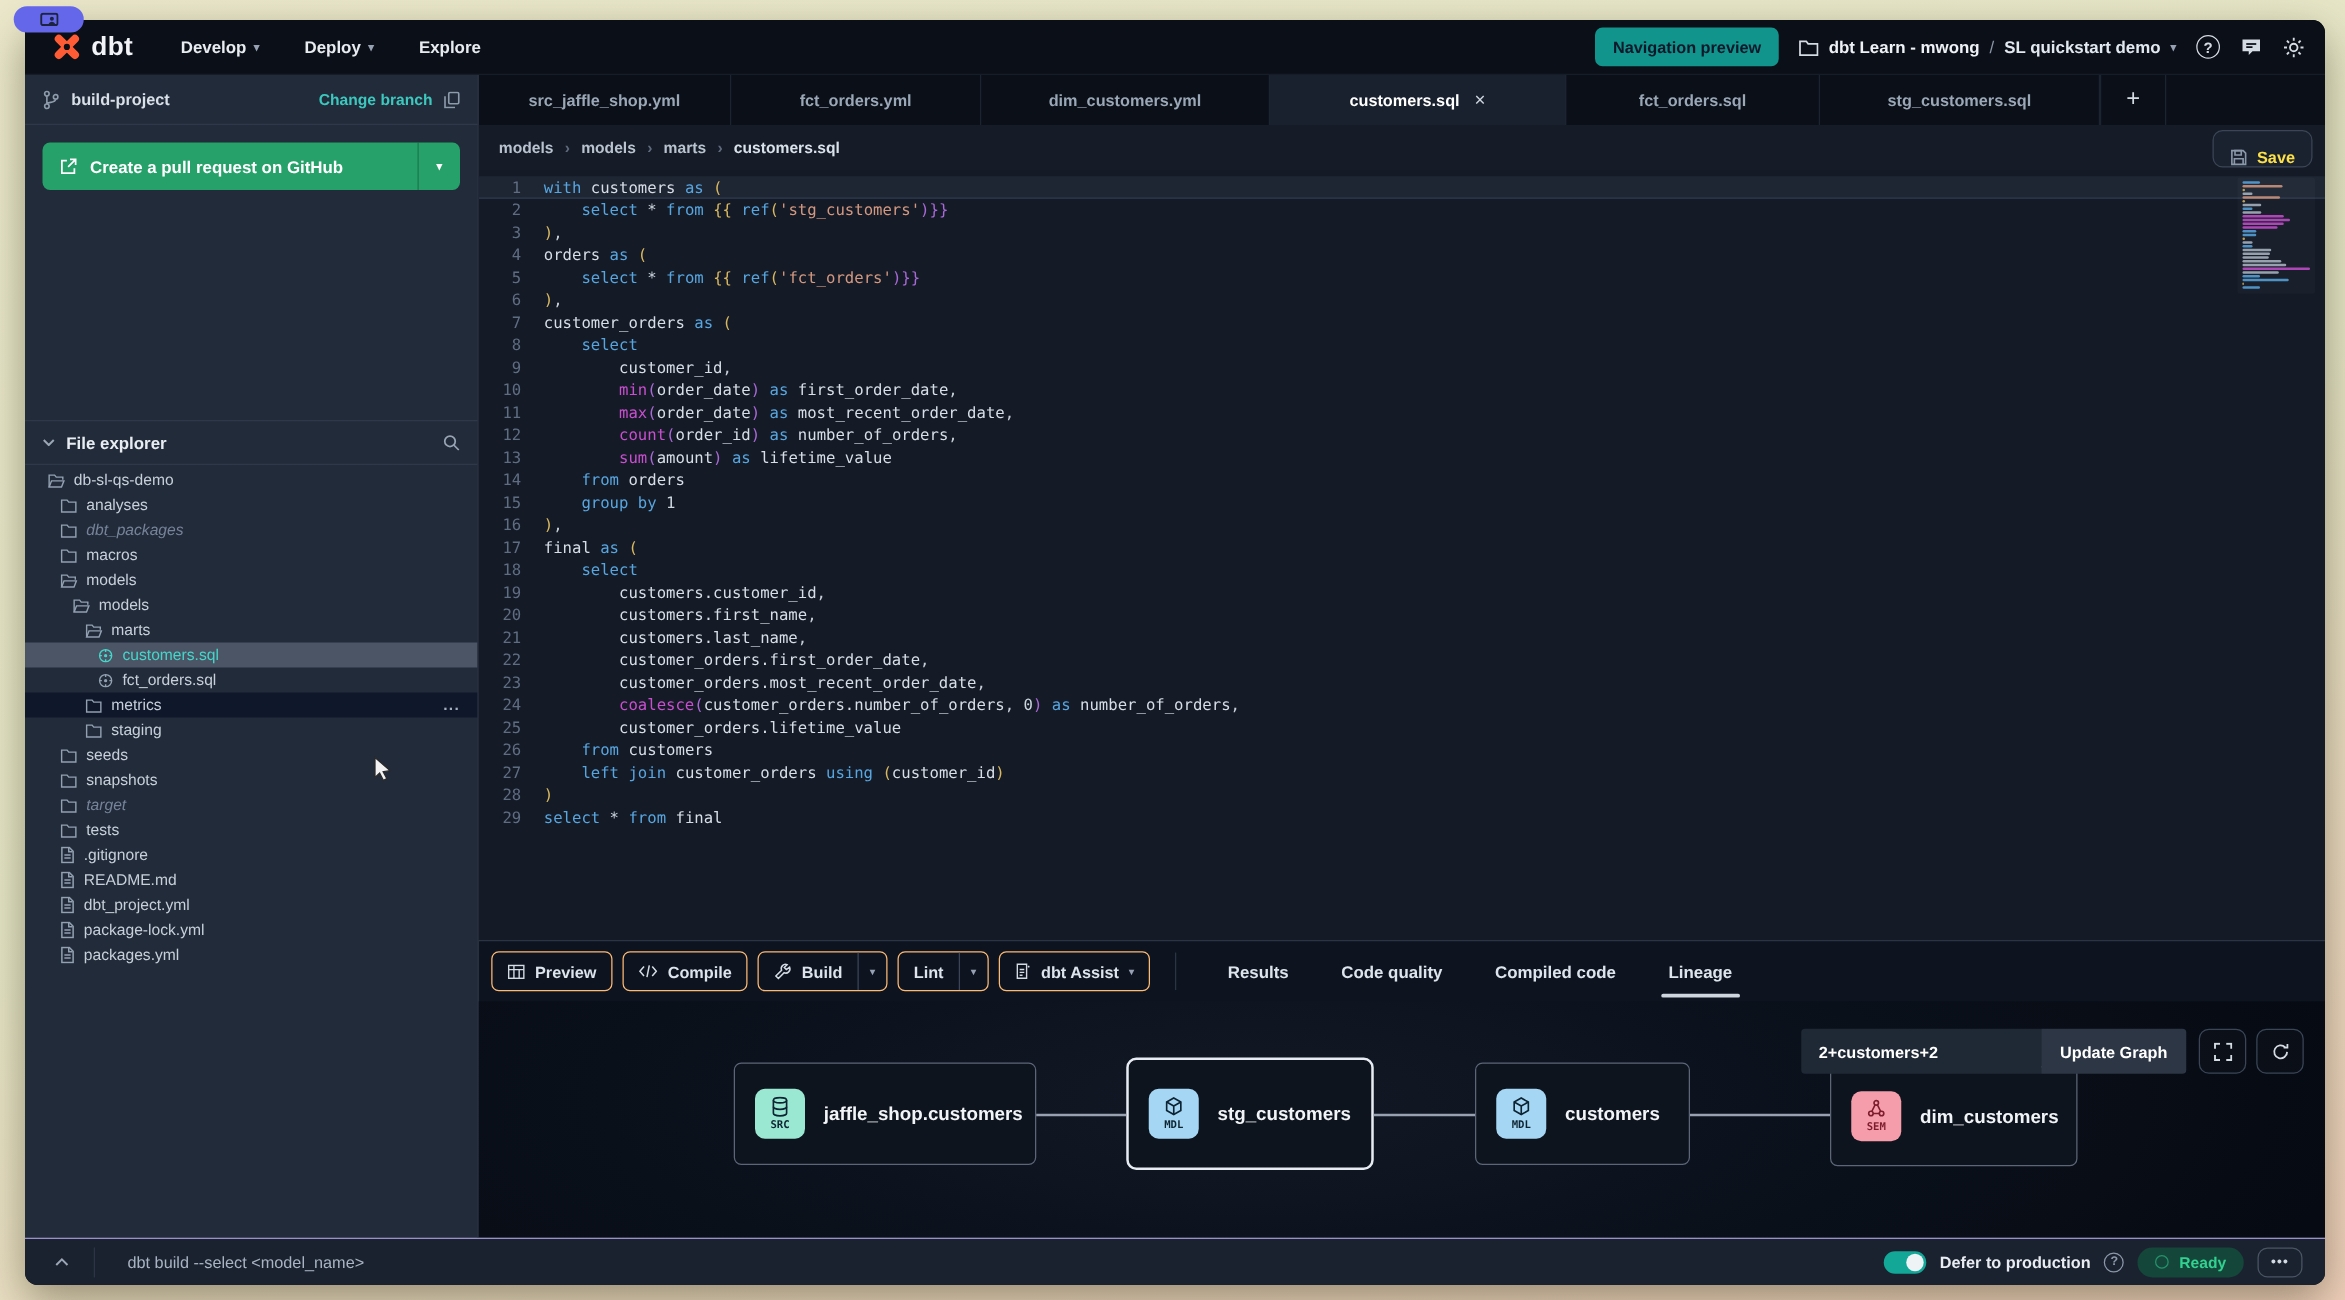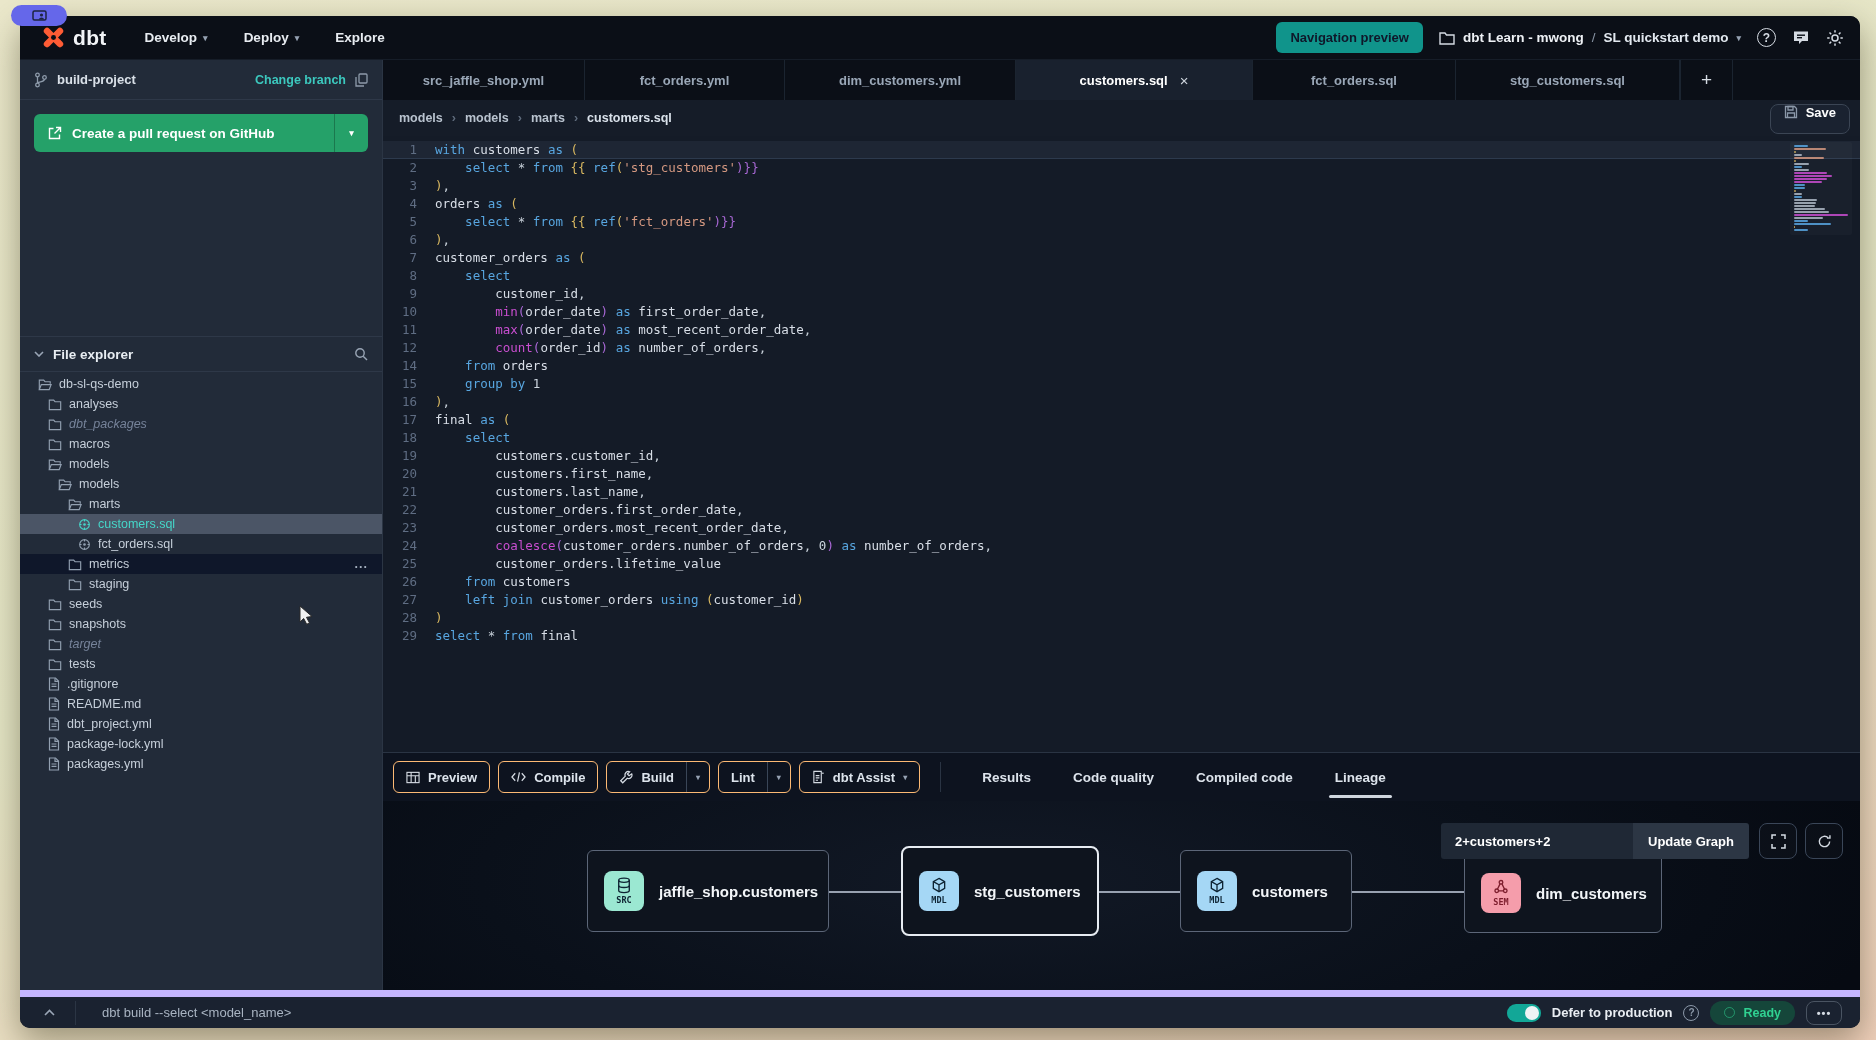--- a/index.html
+++ b/index.html
@@ -67,21 +67,21 @@
   .tabfill { flex:1; border-right:1px solid #1b2430; }
   .plus-cell { width:52px; flex:none; display:flex; align-items:center; justify-content:center;
     color:#d5dbe3; font-size:19px; border-right:1px solid #1b2430; }
   .tab-endcap { width:185px; flex:none; }
 
   .editor-header { height:36px; flex:none; background:#151c28; display:flex; align-items:center;
     padding:0 16px; position:relative; }
   .crumbs { display:flex; align-items:center; gap:9px; font-size:12.5px; color:#b9c3cf; font-weight:600; }
   .crumb-sep { color:#5f6b7c; }
   .save-btn { position:absolute; right:10px; top:4px; height:30px; border:1px solid #3b4554; border-radius:8px;
-    color:#ffffff; font-size:13px; font-weight:bold; display:flex; align-items:flex-start; gap:8px; padding:0 13px;
+    color:#fde047; font-size:13px; font-weight:bold; display:flex; align-items:flex-end; gap:8px; padding:0 13px;
     background:#1a2230; z-index:3; }
 
   
   .code-area { flex:1; background:#141b27; position:relative; overflow:hidden; padding-top:5px; min-height:0; }
   .crow { display:flex; height:18px; font:12.5px/18px "DejaVu Sans Mono",monospace; }
   .crow.activeline { background:#1e2634; box-shadow:inset 0 -1px 0 #2d3a4d; }
   .gut { width:52px; flex:none; text-align:right; padding-right:18px; color:#5f6d83; }
   .ctext { white-space:pre; }
   .tk-k { color:#58a6e0; } .tk-i { color:#d8dee7; } .tk-f { color:#c94ed0; }
   .tk-s { color:#d49880; } .tk-y { color:#d9b860; } .tk-p { color:#a968d6; }
@@ -119,21 +119,21 @@
   .lsearch { position:absolute; left:1058px; top:22px; width:192px; height:36px; background:#1e2general633;
     display:flex; align-items:center; }
   .lineage .lsearch { background:#1f2835; color:#fff; font-size:13px; font-weight:600; padding:0 14px; border-radius:3px 0 0 3px; }
   .lupdate { position:absolute; left:1250px; top:22px; width:116px; height:36px; background:#2c3examples644;
     display:flex; align-items:center; justify-content:center; }
   .lineage .lupdate { background:#2c3644; color:#fff; font-size:13px; font-weight:bold; border-radius:0 3px 3px 0; }
   .lsq { position:absolute; top:22px; width:38px; height:36px; border:1px solid #3a4658; border-radius:8px;
     display:flex; align-items:center; justify-content:center; color:#d5dbe3; background:rgba(255,255,255,.02); }
 
   
-  .statusbar { height:38px; flex:none; background:#1a2230; border-top:7px solid #c4b5fd;
+  .statusbar { height:38px; flex:none; background:#1a2230; border-top:1px solid #c4b5fd;
     display:flex; align-items:center; padding:0 18px 0 24px; }
   .collapse-btn { color:#9aa6b6; font-size:11px; font-weight:bold; }
   .sdiv { width:1px; height:24px; background:#2b3544; margin-left:20px; }
   .cmdline { margin-left:26px; color:#a9b4c2; font-size:13px; }
   .status-right { margin-left:auto; display:flex; align-items:center; gap:11px; }
   .toggle { width:34px; height:18px; border-radius:9px; background:#12a797; position:relative; }
   .toggle .knob { position:absolute; right:2px; top:2px; width:14px; height:14px; border-radius:50%; background:#eef3f5; }
   .defer-label { color:#e9edf2; font-size:13px; font-weight:bold; }
   .ready-pill { display:flex; align-items:center; gap:8px; background:#15463a; border-radius:13px;
     padding:5px 14px; color:#30d191; font-size:12.5px; font-weight:bold; }
@@ -548,20 +548,24 @@
               </div>
               <div class="crow">
                 <span class="gut">11</span>
                 <span class="ctext"><span class="tk-w">        </span><span class="tk-f">max</span><span class="tk-p">(</span><span class="tk-i">order_date</span><span class="tk-p">) </span><span class="tk-k">as </span><span class="tk-i">most_recent_order_date</span><span class="tk-o">,</span></span>
               </div>
               <div class="crow">
                 <span class="gut">12</span>
                 <span class="ctext"><span class="tk-w">        </span><span class="tk-f">count</span><span class="tk-p">(</span><span class="tk-i">order_id</span><span class="tk-p">) </span><span class="tk-k">as </span><span class="tk-i">number_of_orders</span><span class="tk-o">,</span></span>
               </div>
               <div class="crow">
+                <span class="gut">13</span>
+                <span class="ctext"><span class="tk-w">        </span><span class="tk-f">sum</span><span class="tk-p">(</span><span class="tk-i">amount</span><span class="tk-p">) </span><span class="tk-k">as </span><span class="tk-i">lifetime_value</span></span>
+              </div>
+              <div class="crow">
                 <span class="gut">14</span>
                 <span class="ctext"><span class="tk-w">    </span><span class="tk-k">from </span><span class="tk-i">orders</span></span>
               </div>
               <div class="crow">
                 <span class="gut">15</span>
                 <span class="ctext"><span class="tk-w">    </span><span class="tk-k">group by </span><span class="tk-n">1</span></span>
               </div>
               <div class="crow">
                 <span class="gut">16</span>
                 <span class="ctext"><span class="tk-y">)</span><span class="tk-o">,</span></span>

